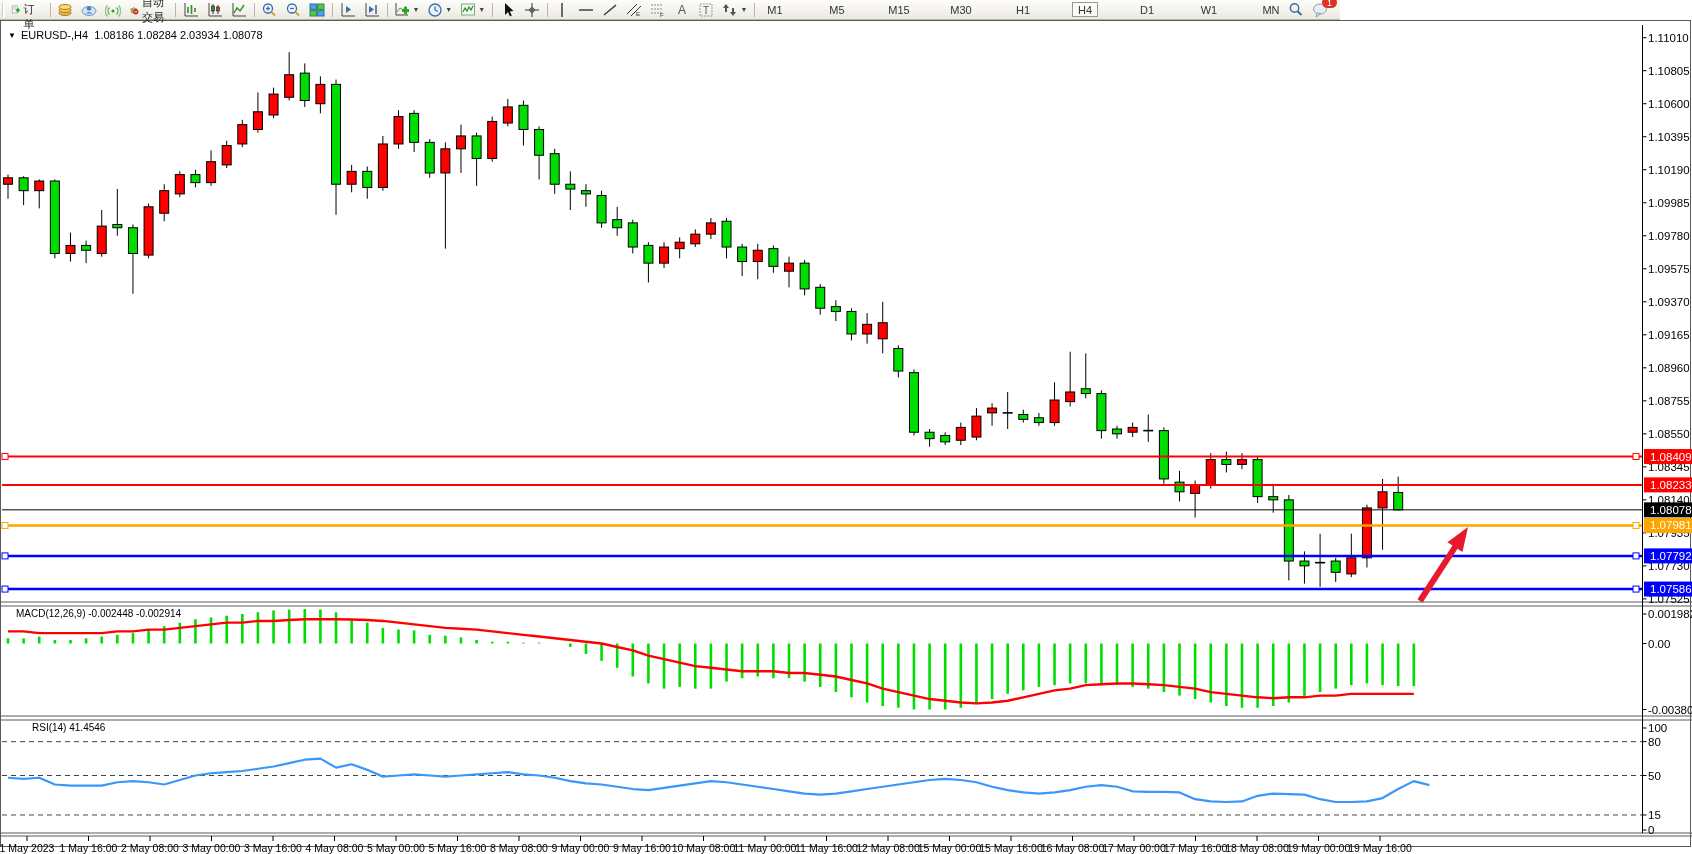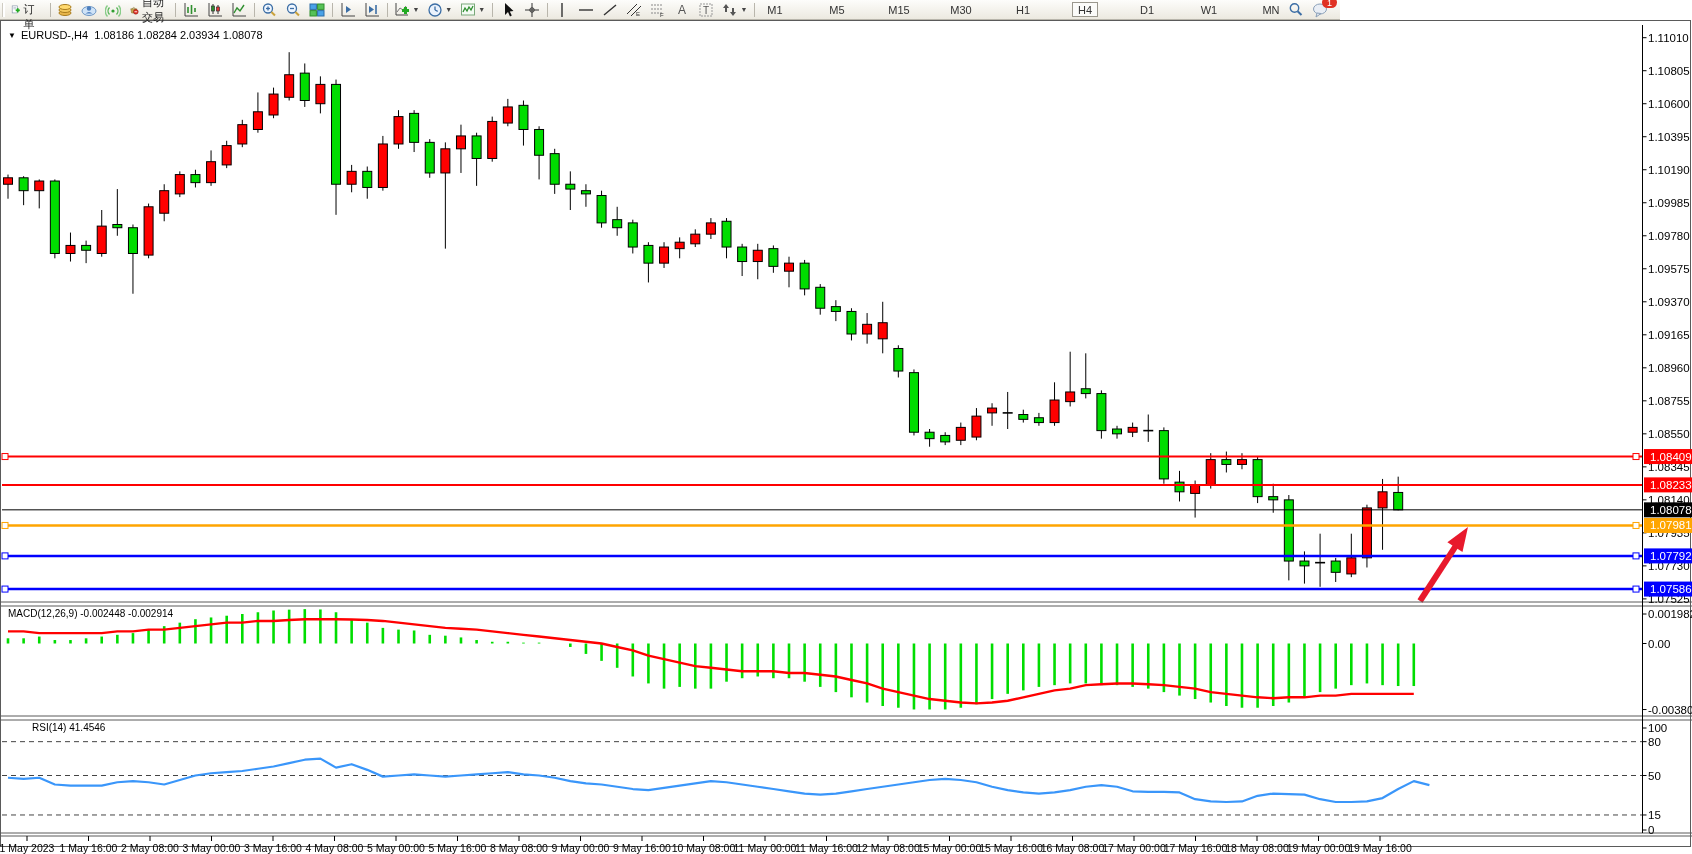--- a/index.html
+++ b/index.html
@@ -18,21 +18,21 @@
   .tf.active{background:#fbfbf9;border:1px solid #9a978d;box-sizing:border-box;}
   #tf-group{display:flex;margin-left:4px;gap:36px;}
   #toolbar-right{margin-left:auto;display:flex;align-items:center;margin-right:8px;}
   .badge{position:absolute;top:-4px;right:-6px;background:#e03123;color:#fff;border-radius:7px;
      min-width:11px;height:11px;font-size:9px;display:flex;align-items:center;justify-content:center;padding:0 2px;}
   .icon16{width:16px;height:16px;display:block;}
   
   #chart-wrap{position:absolute;left:0;top:20px;width:1692px;height:834px;background:#fff;}
   #chart-title{position:absolute;left:8px;top:9px;font-size:11px;color:#000;z-index:4;display:flex;align-items:center;}
   #chart-title .tri{font-size:8px;margin-right:5px;}
-  #pane-label-macd{position:absolute;left:8px;top:588px;font-size:10px;color:#000;z-index:4;}
+  #pane-label-macd{position:absolute;left:16px;top:588px;font-size:10px;color:#000;z-index:4;}
   #pane-label-rsi{position:absolute;left:8px;top:702px;font-size:10px;color:#000;z-index:4;padding-left:24px;}
   svg text{font-family:"Liberation Sans","DejaVu Sans",sans-serif;}
 </style>
 </head>
 <body>
 
 <div id="toolbar">
   <div class="tgrip"></div>
   <div class="tbtn">
     <svg class="icon16" viewBox="0 0 16 16">

